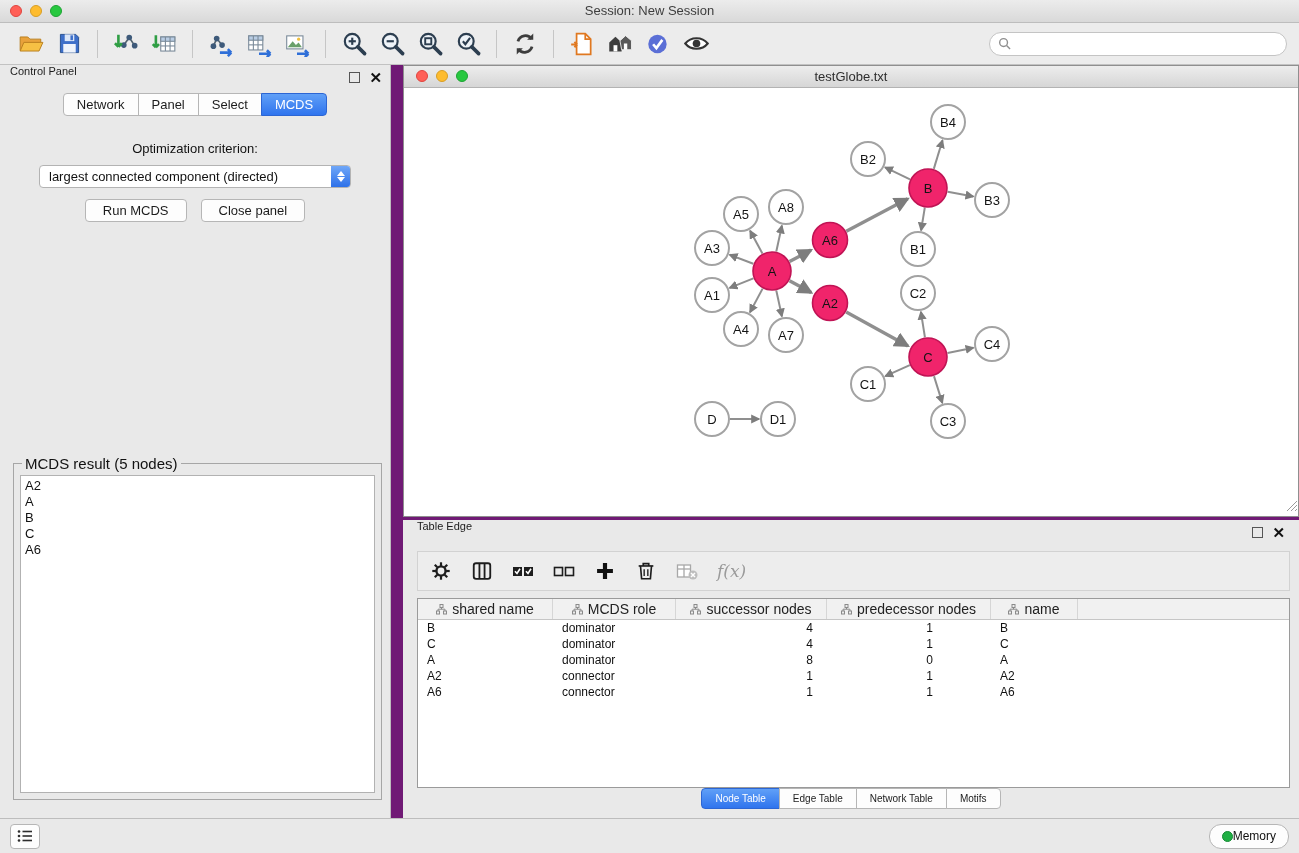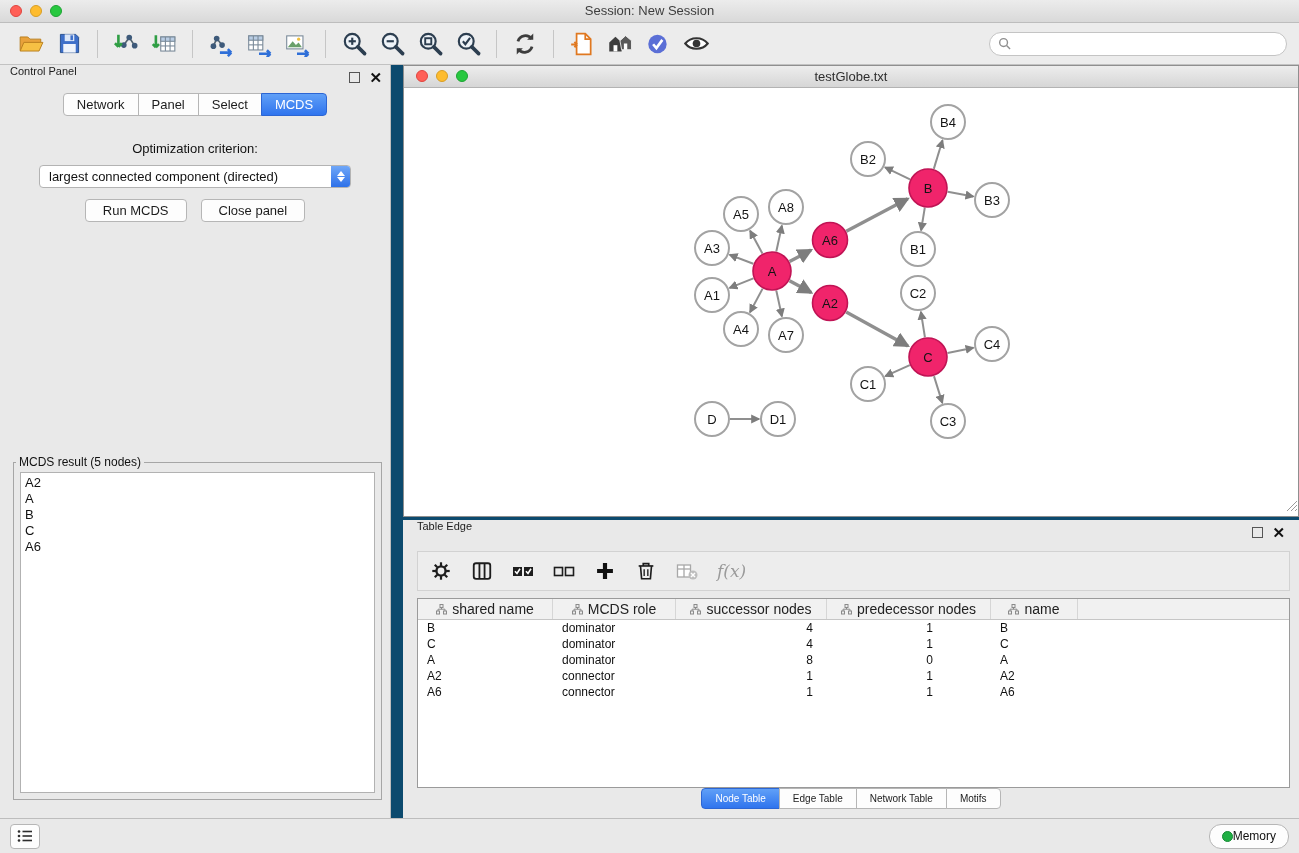--- a/index.html
+++ b/index.html
@@ -1,17 +1,17 @@
 <!DOCTYPE html>
 <html><head>
 <meta charset="utf-8">
 <style>
   html,body{margin:0;padding:0;}
   body{width:1299px;height:853px;overflow:hidden;font-family:"Liberation Sans",sans-serif;cursor:default;-webkit-font-smoothing:antialiased;}
-  .app{position:relative;width:1299px;height:853px;background:#0c4a6e;}
+  .app{position:relative;width:1299px;height:853px;background:#701a75;}
 
   
   .titlebar{position:absolute;left:0;top:0;width:100%;height:22px;background:linear-gradient(#ececec,#d9d9d9);border-bottom:1px solid #bdbdbd;}
   .titlebar .title{text-align:center;font-size:13px;line-height:22px;color:#3e3e3e;}
   .traffic{position:absolute;left:10px;top:5px;display:flex;gap:8px;}
   .light{width:12px;height:12px;border-radius:50%;}
   .light.red{background:#ff5f57;border:1px solid #e0443e;box-sizing:border-box;}
   .light.yellow{background:#febc2e;border:1px solid #d89e24;box-sizing:border-box;}
   .light.green{background:#28c840;border:1px solid #1da433;box-sizing:border-box;}
 
@@ -36,21 +36,21 @@
   .seg-tab:last-child{border-radius:0 4px 4px 0;}
   .seg-tab.active{background:linear-gradient(#60a0f7,#2f74ee);border-color:#2c66d4;color:#fff;}
 
   .cp-opt-label{text-align:center;margin-top:25px;font-size:13px;color:#111;}
   .cp-select{position:relative;margin:9px auto 8px;width:312px;height:23px;background:#fff;border:1px solid #b3b3b3;border-radius:4px;box-sizing:border-box;font-size:13px;line-height:21px;padding-left:9px;color:#111;}
   .cp-select .stepper{position:absolute;right:0;top:0;bottom:0;width:19px;background:linear-gradient(#6fa7f8,#2e71e9);border-radius:0 3px 3px 0;display:flex;flex-direction:column;align-items:center;justify-content:center;gap:1px;}
   .cp-buttons{display:flex;justify-content:center;gap:14px;margin-top:11px;}
   .push-btn{background:#fdfdfd;border:1px solid #b6b6b6;border-radius:4px;height:23px;padding:0 17px;font-size:13px;color:#1c1c1c;font-family:"Liberation Sans",sans-serif;}
 
   .result-fieldset{position:absolute;left:13px;width:369px;top:390px;height:345px;border:1px solid #a6a6a6;margin:0;padding:0;box-sizing:border-box;}
-  .result-fieldset legend{font-size:12px;color:#111;padding:0 3px;margin-left:2px;}
+  .result-fieldset legend{font-size:15px;color:#111;padding:0 3px;margin-left:8px;}
   .result-list{position:absolute;left:6px;right:6px;top:3px;bottom:6px;background:#fff;border:1px solid #b2b2b2;padding:2px 4px;overflow:hidden;}
   .result-item{font-size:13px;line-height:16px;color:#111;}
 
   
   .net-window{position:absolute;left:403px;top:65px;width:896px;height:452px;background:#fff;border:1px solid #8f8f8f;box-sizing:border-box;}
   .net-titlebar{position:relative;height:21px;background:linear-gradient(#ededed,#d6d6d6);border-bottom:1px solid #b3b3b3;}
   .net-titlebar .title{text-align:center;font-size:13px;line-height:21px;color:#2e2e2e;}
   .net-traffic{position:absolute;left:12px;top:4px;display:flex;gap:8px;}
   .net-canvas{position:absolute;left:0;top:22px;right:0;bottom:0;background:#fff;overflow:hidden;}
   .grip{position:absolute;right:1px;bottom:1px;}

